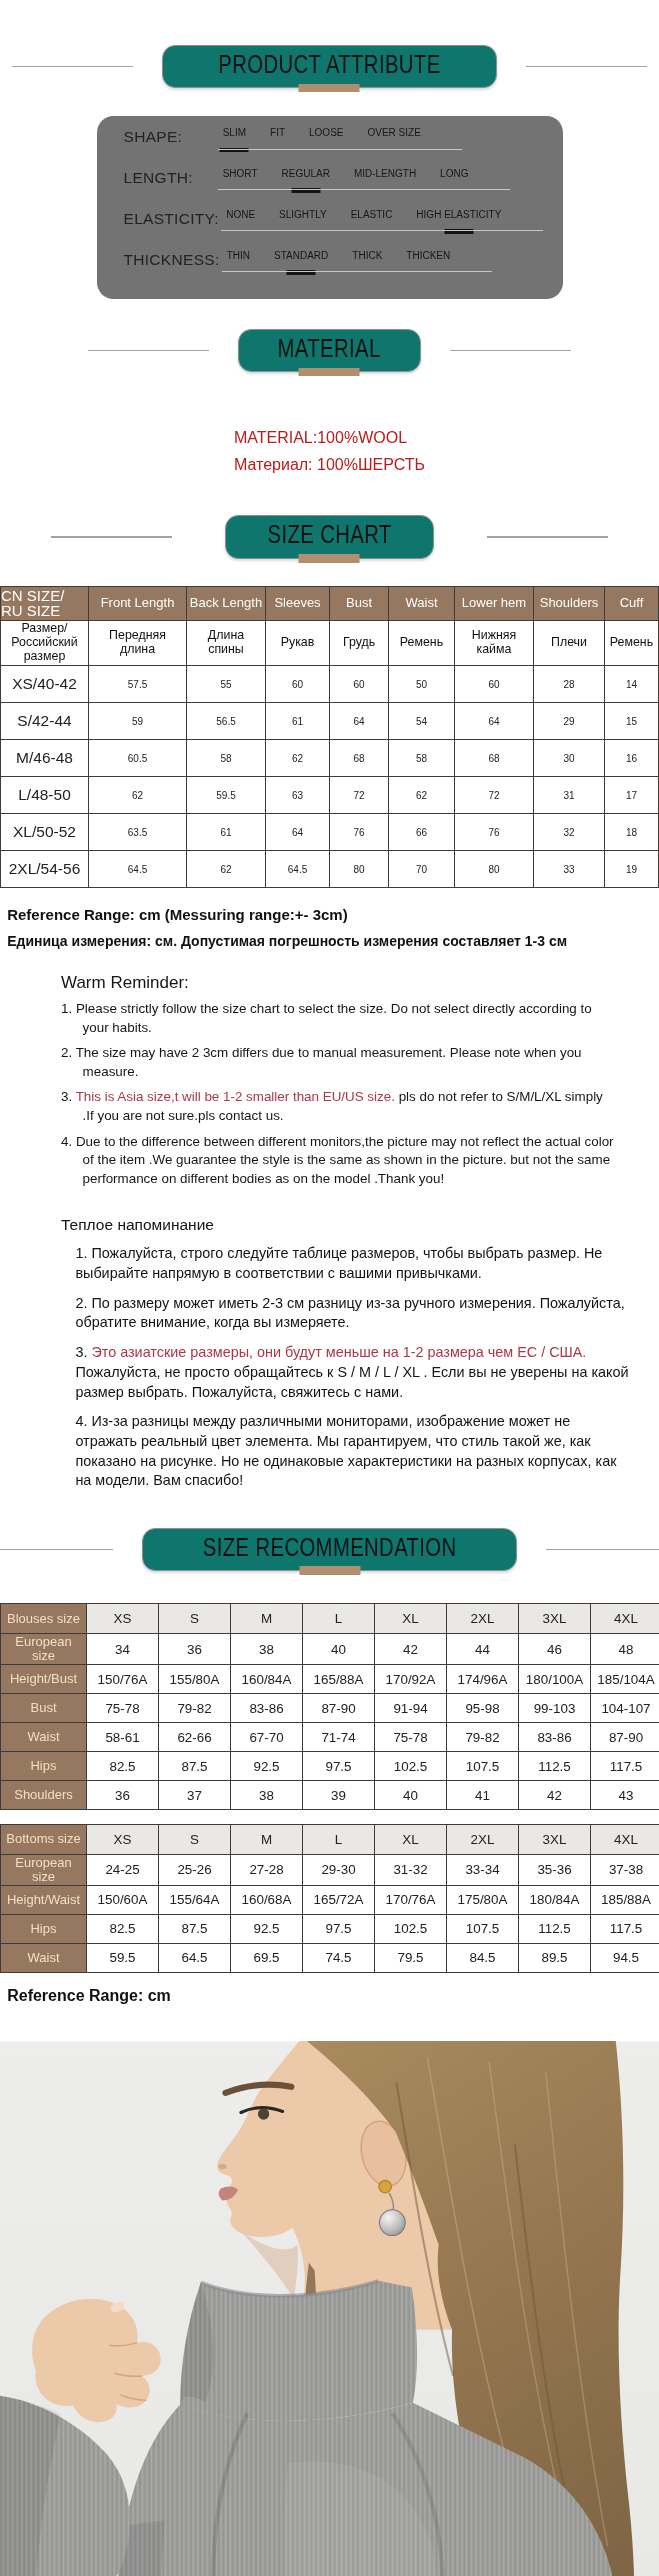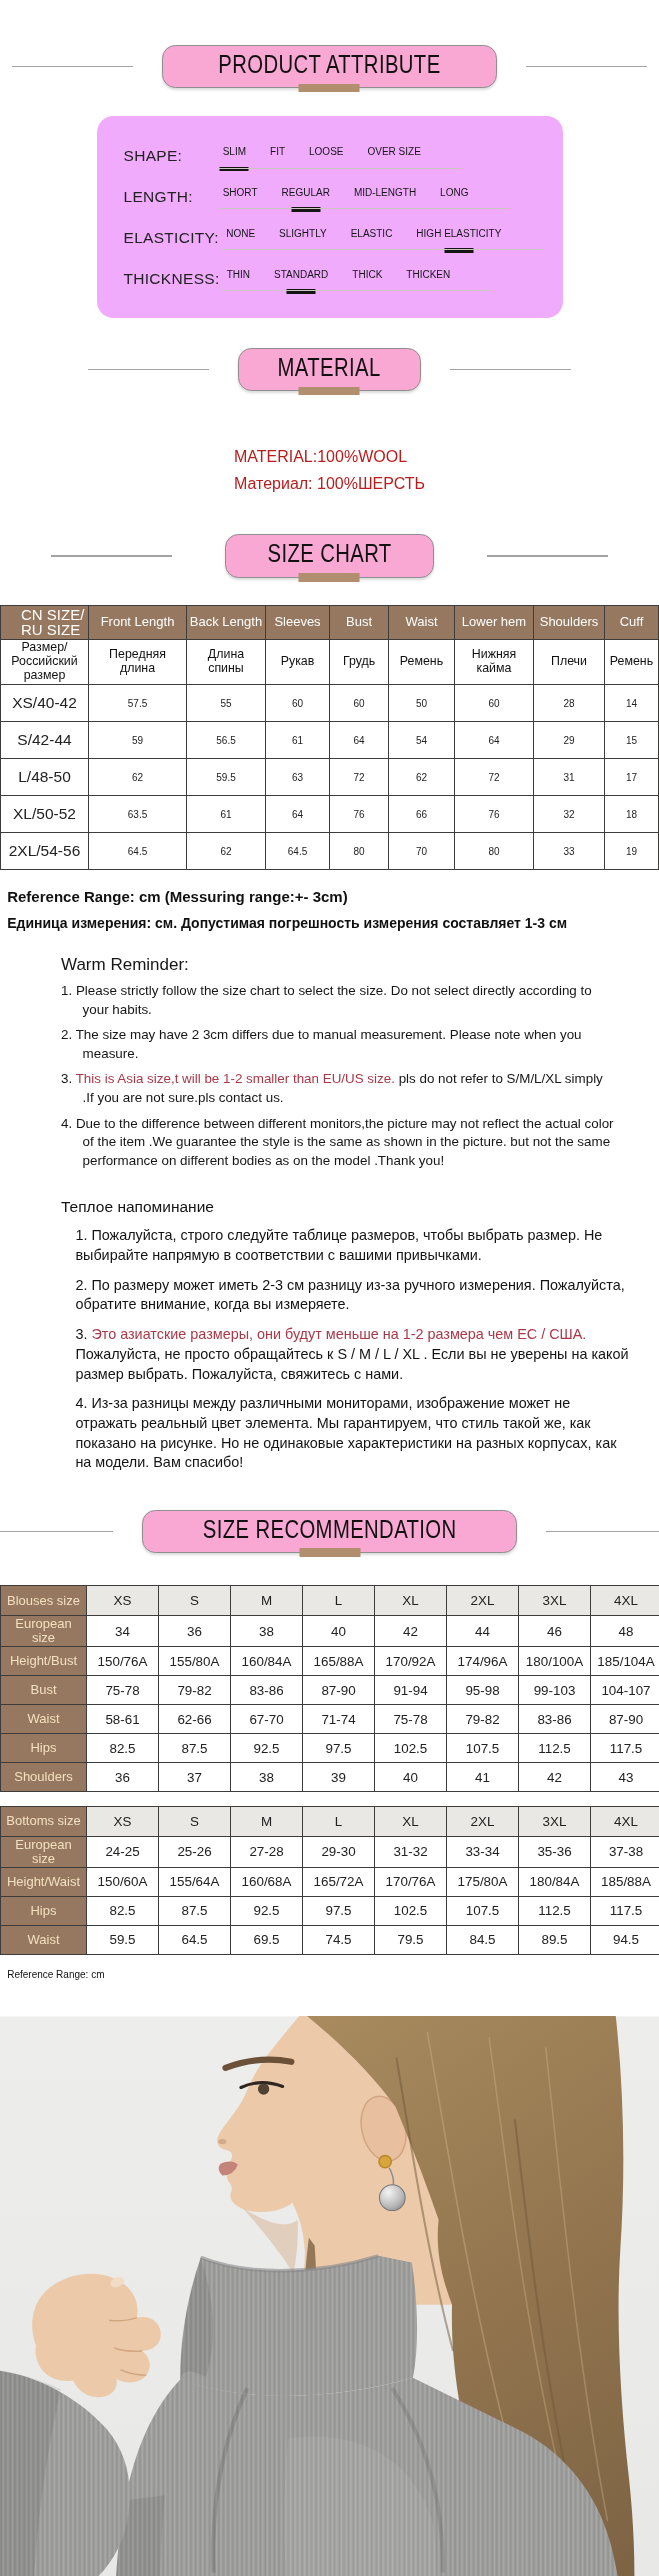--- a/index.html
+++ b/index.html
@@ -2,62 +2,62 @@
 <html style="font-size:8.2px"><head>
 <meta charset="utf-8">
 <style>
   html,body{margin:0;padding:0;background:#ffffff;}
   body{font-family:"Liberation Sans",sans-serif;color:#1c1c1c;}
   .page{width:659px;margin:0 auto;background:#fff;overflow:hidden;}
 
   
   .sec-head{display:flex;align-items:center;justify-content:center;}
   .sec-line{width:121px;height:1.5px;background:#a3a3a3;flex:0 0 auto;}
-  .sec-box{position:relative;margin:0 29px;border:1px solid #8f8f8f;border-radius:13.4px;background:#f9a8d4;
+  .sec-box{position:relative;margin:0 29px;border:1px solid #8f8f8f;border-radius:13.4px;background:#0f766e;
            box-shadow:0 1.5px 2.6px rgba(0,0,0,.15);padding:3.1px 24px 7.2px;}
   .sec-box .t{font-size:26px;letter-spacing:0.5px;white-space:nowrap;display:inline-block;
               transform:scaleX(.78);transform-origin:center;color:#111;}
   .sec-bar{position:absolute;left:50%;bottom:-5.2px;transform:translateX(-50%);
            width:61px;height:8.8px;background:#b18e6d;}
 
   
-  .attr-panel{width:466px;margin:28px auto 16px;background:#f0abfc;border-radius:16.5px;
-              padding:30px 0 27px 27px;box-sizing:border-box;}
+  .attr-panel{width:466px;margin:28px auto 16px;background:#737373;border-radius:16.5px;
+              padding:11px 0 27px 27px;box-sizing:border-box;}
   .attr-row{display:flex;align-items:flex-start;margin-top:18.5px;}
   .attr-row:first-child{margin-top:0;}
   .attr-label{font-size:15.5px;letter-spacing:0.3px;min-width:92px;color:#222;padding-top:1px;}
   .attr-opts{position:relative;display:flex;gap:24px;padding:0 10.3px 11.3px 7.2px;}
   .attr-opts::after{content:"";position:absolute;left:2.1px;right:-31px;bottom:0;height:1px;background:#cbc6bf;}
   .opt{position:relative;font-size:10px;color:#161616;white-space:nowrap;}
   .opt.sel::after{content:"";position:absolute;left:50%;bottom:-14px;transform:translateX(-50%);
                   width:29px;height:4.6px;background:#141414;}
 
   
   .mat-text{text-align:center;margin-top:52px;}
   .mat-text .inner{display:inline-block;text-align:left;font-size:16px;line-height:27px;color:#b91c1c;}
 
   
   table{border-collapse:collapse;table-layout:fixed;margin:0 auto;}
   td{border:1px solid #3e3c3b;text-align:center;vertical-align:middle;padding:1px 2.1px;box-sizing:border-box;}
   .sc{width:657px;}
   .sc .hrow td{background:#95785f;color:#ffffff;font-size:13px;line-height:1.12;height:33px;}
-  .sc .hrow td:first-child{font-size:15px;text-align:left;padding-left:20px;line-height:1.05;}
+  .sc .hrow td:first-child{font-size:15px;text-align:left;padding-left:0;line-height:1.05;}
   .sc .rurow td{font-size:12.4px;line-height:1.12;height:45px;color:#111;}
   .sc .drow td{font-size:10px;height:37px;color:#222;}
   .sc .drow td:first-child{font-size:15.5px;}
 
   .rec{width:657px;}
   .rec td.lbl{background:#95785f;color:#f3e0c0;font-size:13px;line-height:1.08;height:29px;}
   .rec td.val{font-size:13.4px;color:#222;}
   .rec tr.r0 td.val{background:#e9e8e4;}
   .rec tr.r0 td{height:30px;}
 
   .ref-line{margin:17.5px 0 0 7.2px;font-size:15px;font-weight:bold;color:#111;}
   .ref-line2{margin:10.3px 0 0 7.2px;font-size:14px;font-weight:bold;color:#111;}
-  .ref-line3{margin:14.4px 0 0 7.2px;font-size:10px;font-weight:normal;color:#111;}
+  .ref-line3{margin:14.4px 0 0 7.2px;font-size:16px;font-weight:bold;color:#111;}
 
   
   .warm{margin:24px 0 0 61px;width:556px;}
   .warm-title{font-size:17px;color:#161616;}
   .warm-item{margin-top:7.2px;padding-left:21.6px;text-indent:-21.6px;font-size:13.4px;line-height:18.5px;color:#161616;}
   .ru{margin:28px 0 0 61px;width:572px;}
   .ru-title{font-size:15.5px;color:#141414;}
   .ru-item{margin:10.3px 0 0 14.4px;font-size:14.4px;line-height:19.6px;color:#141414;}
   .red{color:#ab3848;}
 
@@ -193,20 +193,31 @@
       <td>59</td>
       <td>56.5</td>
       <td>61</td>
       <td>64</td>
       <td>54</td>
       <td>64</td>
       <td>29</td>
       <td>15</td>
     </tr>
     <tr class="drow">
+      <td>M/46-48</td>
+      <td>60.5</td>
+      <td>58</td>
+      <td>62</td>
+      <td>68</td>
+      <td>58</td>
+      <td>68</td>
+      <td>30</td>
+      <td>16</td>
+    </tr>
+    <tr class="drow">
       <td>L/48-50</td>
       <td>62</td>
       <td>59.5</td>
       <td>63</td>
       <td>72</td>
       <td>62</td>
       <td>72</td>
       <td>31</td>
       <td>17</td>
     </tr>

